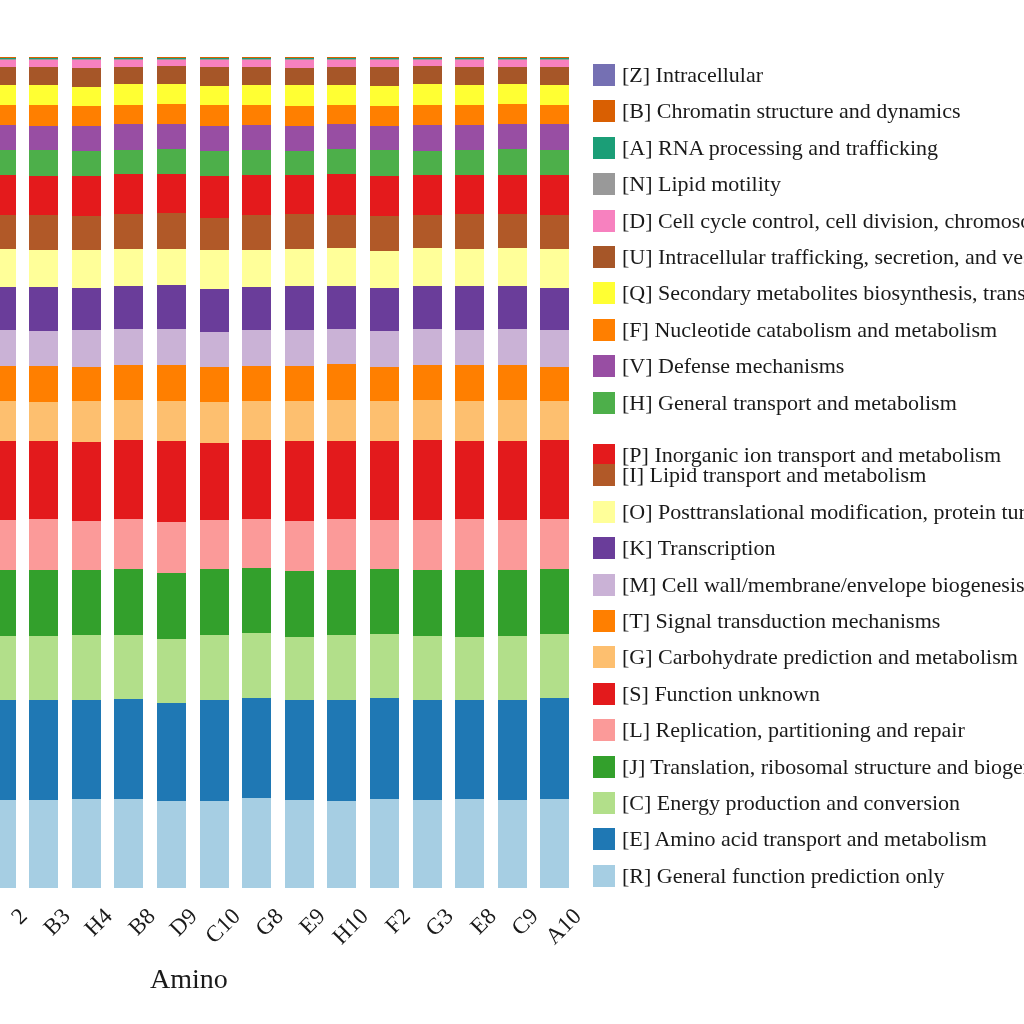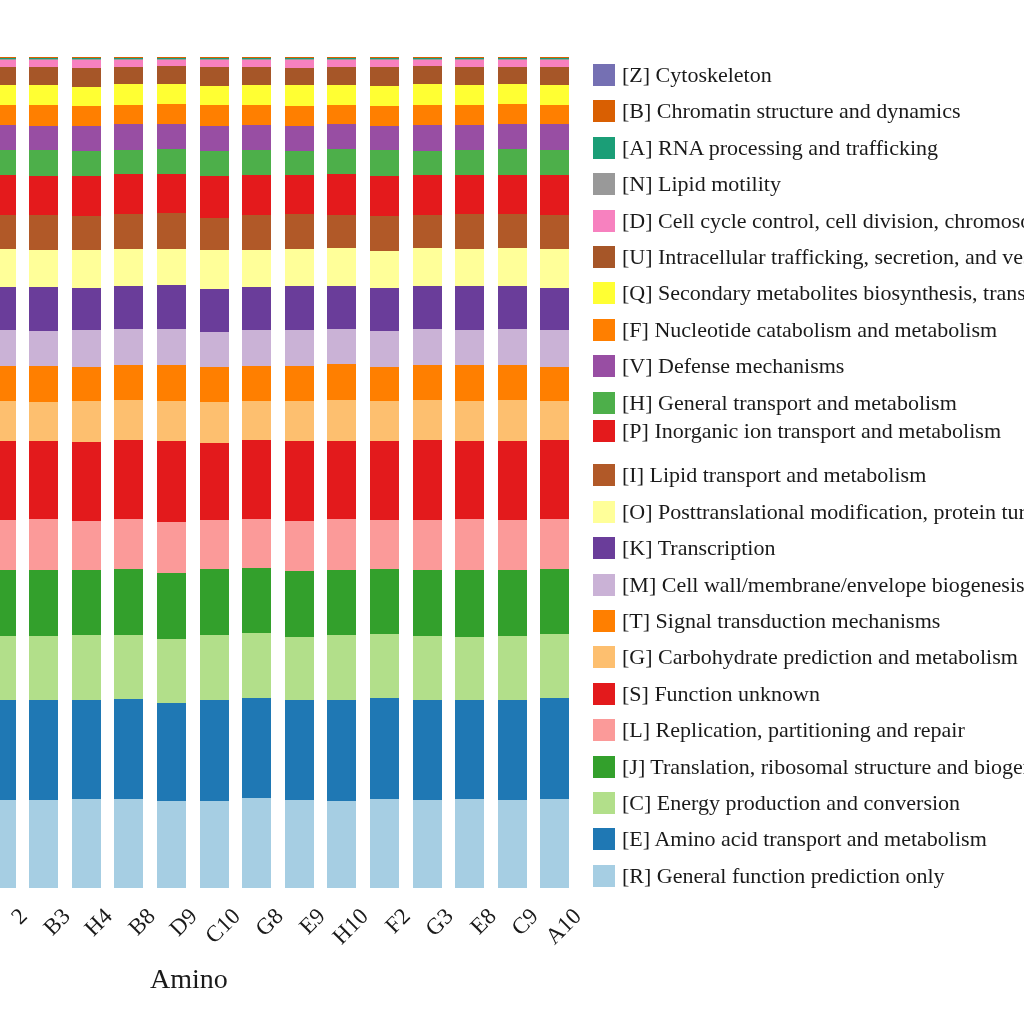--- a/index.html
+++ b/index.html
@@ -429,21 +429,21 @@
         <div class="seg" style="height: 64.1795px; background: rgb(178, 223, 138);"></div>
         <div class="seg" style="height: 100.854px; background: rgb(31, 120, 180);"></div>
         <div class="seg" style="height: 89.1846px; background: rgb(166, 206, 227);"></div>
       </div>
       <div class="xlab" style="left: 478.8px;">A10</div>
     </div>
   <div id="x-title">Amino</div>
   <div id="legend">
       <div class="legend-row" style="top: 64px;">
         <span class="swatch" style="background: rgb(117, 112, 179);"></span>
-        <span class="legend-label">[Z] Cytoskeleton</span>
+        <span class="legend-label">[Z] Intracellular</span>
       </div>
       <div class="legend-row" style="top: 100.4px;">
         <span class="swatch" style="background: rgb(217, 95, 2);"></span>
         <span class="legend-label">[B] Chromatin structure and dynamics</span>
       </div>
       <div class="legend-row" style="top: 136.8px;">
         <span class="swatch" style="background: rgb(27, 158, 119);"></span>
         <span class="legend-label">[A] RNA processing and trafficking</span>
       </div>
       <div class="legend-row" style="top: 173.2px;">
@@ -467,21 +467,21 @@
         <span class="legend-label">[F] Nucleotide catabolism and metabolism</span>
       </div>
       <div class="legend-row" style="top: 355.2px;">
         <span class="swatch" style="background: rgb(152, 78, 163);"></span>
         <span class="legend-label">[V] Defense mechanisms</span>
       </div>
       <div class="legend-row" style="top: 391.6px;">
         <span class="swatch" style="background: rgb(77, 175, 74);"></span>
         <span class="legend-label">[H] General transport and metabolism</span>
       </div>
-      <div class="legend-row" style="top: 420px;">
+      <div class="legend-row" style="top: 444px;">
         <span class="swatch" style="background: rgb(228, 26, 28);"></span>
         <span class="legend-label">[P] Inorganic ion transport and metabolism</span>
       </div>
       <div class="legend-row" style="top: 464.4px;">
         <span class="swatch" style="background: rgb(177, 89, 40);"></span>
         <span class="legend-label">[I] Lipid transport and metabolism</span>
       </div>
       <div class="legend-row" style="top: 500.8px;">
         <span class="swatch" style="background: rgb(255, 255, 153);"></span>
         <span class="legend-label">[O] Posttranslational modification, protein turnover, chaperones</span>

